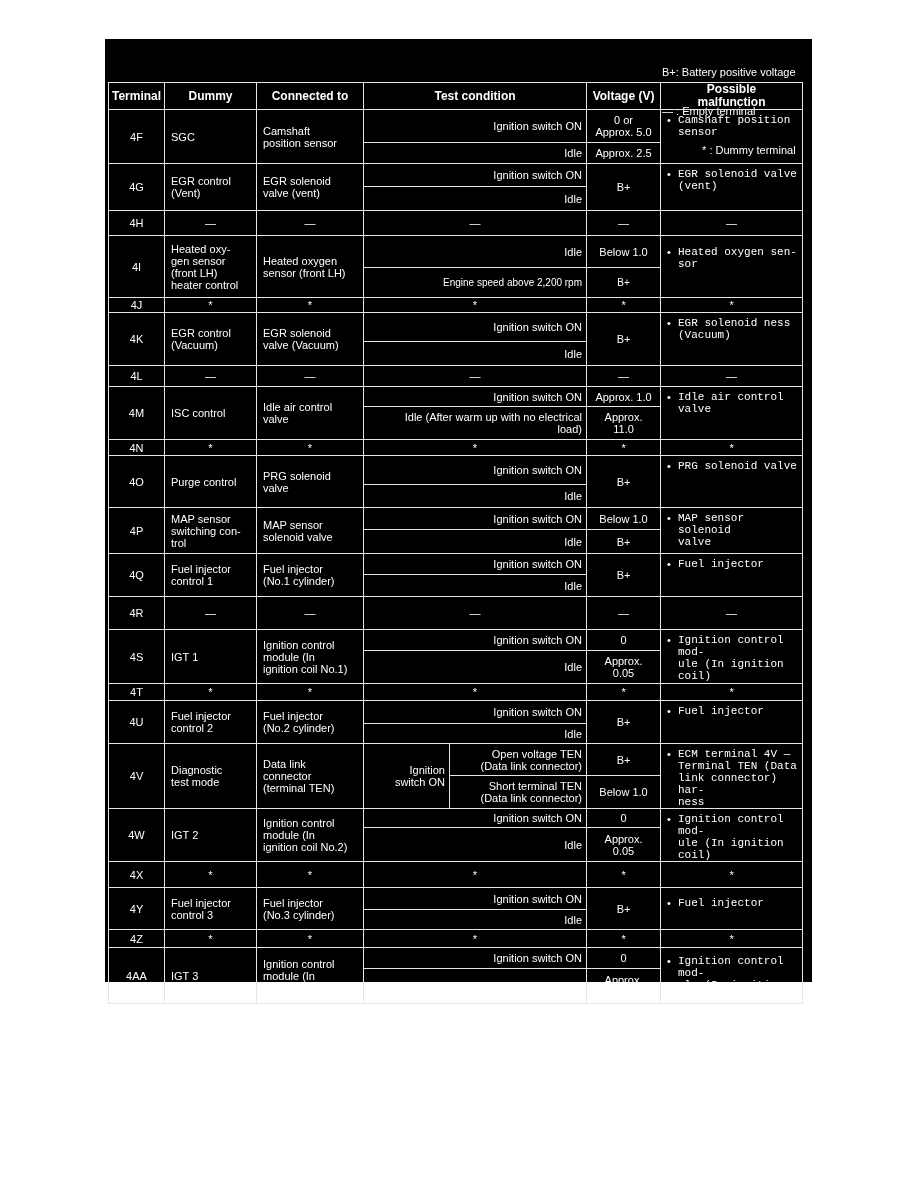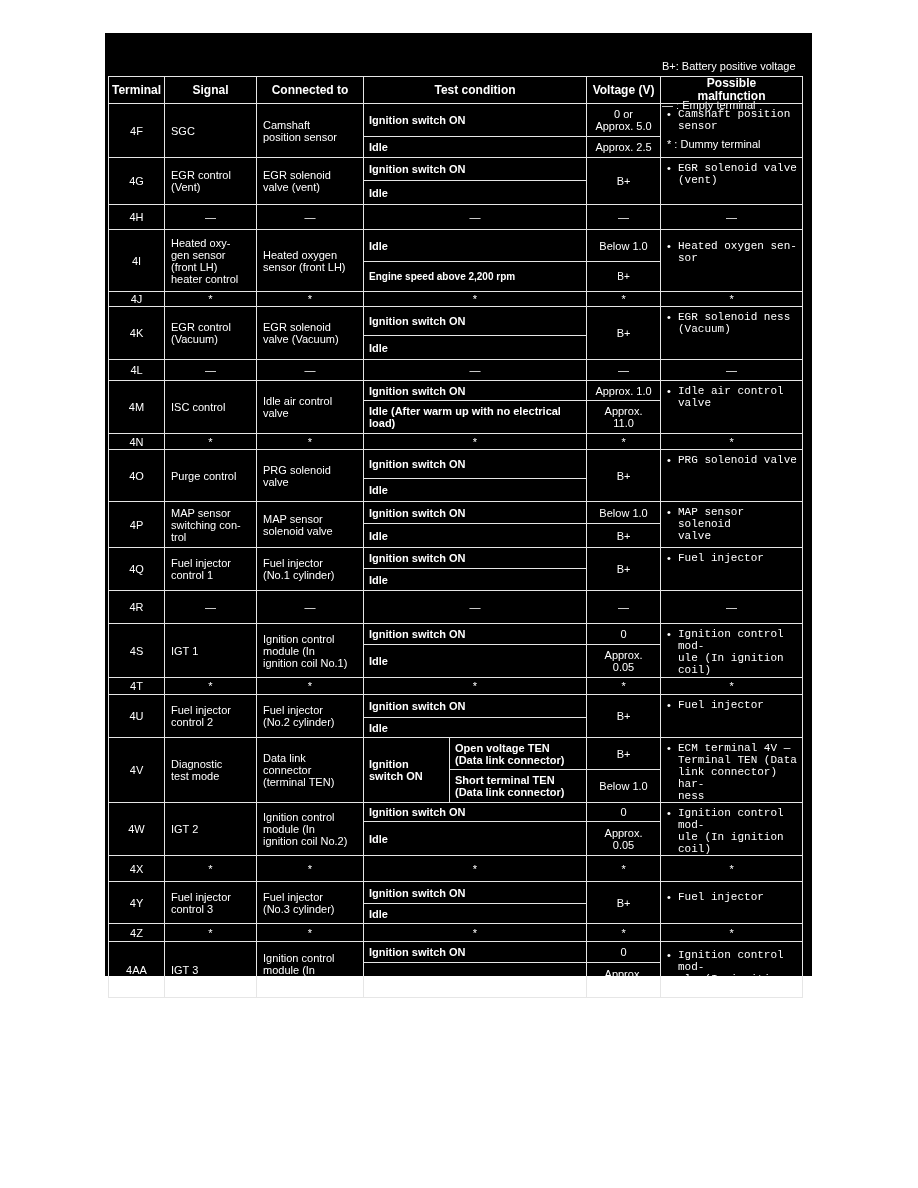--- a/index.html
+++ b/index.html
@@ -1,28 +1,28 @@
 <!DOCTYPE html>
 <html><head>
 <meta charset="utf-8">
 <style>
   html, body { margin:0; padding:0; }
   body { width:918px; height:1188px; background:#ffffff; position:relative; overflow:hidden;
          font-family:"Liberation Sans", sans-serif; }
-  .sheet { position:absolute; left:105px; top:33px; width:707px; height:943px; background:#000000; }
+  .sheet { position:absolute; left:105px; top:39px; width:707px; height:943px; background:#000000; }
   .legend { position:absolute; left:557px; top:1px; color:#ffffff; font-size:11px; line-height:13px; white-space:pre; }
-  .legend .l3 { padding-left:5px; }
+  .legend .l3 { padding-left:5px;text-align:right; }
   table.spec { position:absolute; left:3px; top:43px; width:694px; border-collapse:collapse; table-layout:fixed;
                color:#ffffff; font-size:11px; line-height:12px; }
   table.spec td, table.spec th { border:1px solid #e6e6e6; padding:0 4px; vertical-align:middle;
                white-space:pre-line; overflow:hidden; }
   table.spec th { font-weight:bold; font-size:12px; line-height:13px; text-align:center; padding:0 1px; }
   .ctr { text-align:center; }
   .lft { text-align:left; padding-left:6px !important; }
-  .cond { text-align:left; padding-left:5px !important;font-weight:bold; }
+  .cond { text-align:right; padding-left:5px !important; }
   .malf { vertical-align:top !important; padding-top:4px !important; padding-left:6px !important; }
   .mf { display:flex; align-items:flex-start; }
   .mf .bul { width:11px; flex:0 0 11px; }
   .mf .mt { flex:1; white-space:pre-line;font-family:Liberation Mono, monospace; }
   .small { font-size:10px; }
 </style>
 </head>
 <body>
 
 <div class="sheet">
@@ -40,21 +40,21 @@
         <col style="width:107px">
       <col style="width:86px">
         <col style="width:137px">
         <col style="width:74px">
         <col style="width:142px">
     </colgroup>
 
     <tbody>
         <tr style="height:24px">
       <th>Terminal</th>
-      <th>Signal</th>
+      <th>Dummy</th>
       <th>Connected to</th>
       <th colspan="2">Test condition</th>
       <th>Voltage (V)</th>
       <th>Possible
 malfunction</th>
     </tr>
 
     <tr style="height:33px">
       <td rowspan="2" class="ctr">4F</td>
       <td rowspan="2" class="lft">SGC</td>

